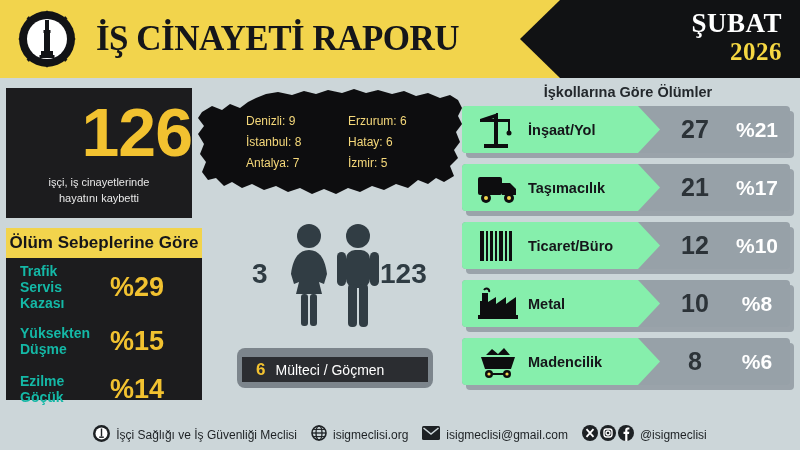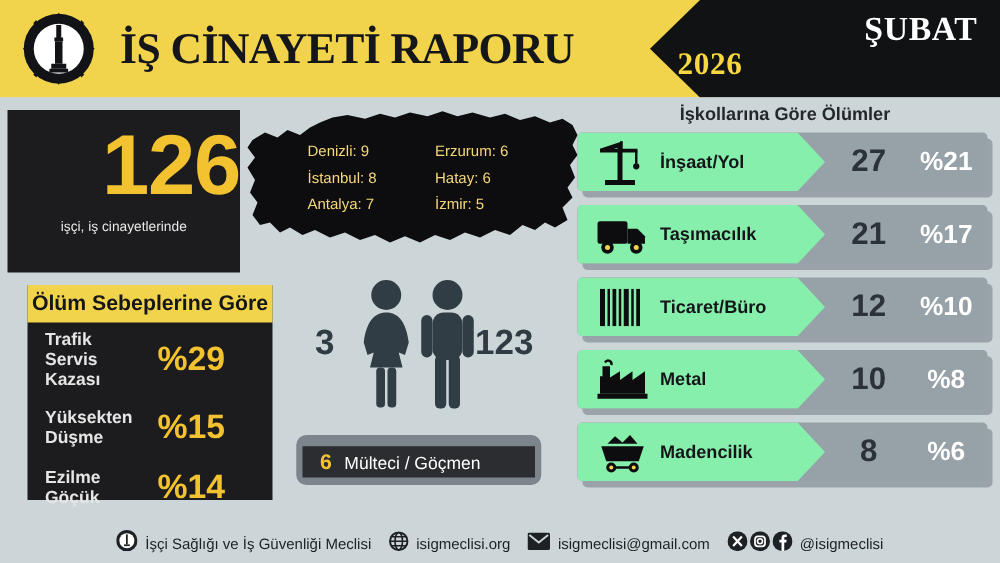--- a/index.html
+++ b/index.html
@@ -32,58 +32,57 @@
     letter-spacing: -0.5px; line-height: 46px;
   }
   .month-label {
     position: absolute; right: 18px; top: 8px;
     font-size: 27px; font-weight: bold; color: #ffffff;
     letter-spacing: 0.5px; text-align: right; width: 240px;
   }
   .year-label {
     position: absolute; right: 18px; top: 38px;
     font-size: 25px; font-weight: bold; color: #f5d742;
-    letter-spacing: 0.5px; text-align: left; width: 240px;
+    letter-spacing: 0.5px; text-align: right; width: 240px;
   }
 
   
   .total-panel {
     position: absolute; left: 6px; top: 88px; width: 186px; height: 130px;
     background: #1c1c1e;
   }
   .total-number {
     position: absolute; left: 0; top: 6px; width: 186px;
     text-align: right; font-size: 68px; font-weight: bold;
     color: #f2c230; line-height: 76px; letter-spacing: -1px;
   }
   .total-caption {
     position: absolute; left: 0; top: 86px; width: 186px;
     text-align: center; font-size: 11px; color: #e8e8e8; line-height: 16px;
   }
 
   .causes-panel {
     position: absolute; left: 6px; top: 228px; width: 196px; height: 172px;
     background: #1c1c1e;
-    margin-left: 16px;
   }
   .causes-title {
     position: absolute; left: 0; top: 0; width: 196px; height: 30px;
     background: #f2d44c; color: #15161a;
     font-size: 17px; font-weight: bold; text-align: center; line-height: 30px;
   }
   .cause-row {
     position: absolute; left: 0; width: 196px; height: 50px;
     display: flex; align-items: center;
   }
   .cause-row.r0 { top: 34px; }
   .cause-row.r1 { top: 88px; }
   .cause-row.r2 { top: 136px; }
   .cause-label {
     width: 104px; padding-left: 14px;
-    font-size: 14px; font-weight: bold; color: #e5e5e5; line-height: 16px;
+    font-size: 14px; font-weight: bold; color: #14b8a6; line-height: 16px;
   }
   .cause-pct {
     flex: 1; text-align: left;
     font-size: 27px; font-weight: bold; color: #f2c230;
   }
 
   
   .map-area { position: absolute; left: 196px; top: 84px; width: 268px; height: 122px; }
   .map-svg { position: absolute; left: 0; top: 0; }
   .city-col {
@@ -211,20 +210,21 @@
 
   <div class="page-title">İŞ CİNAYETİ RAPORU</div>
   <div class="month-label">ŞUBAT</div>
   <div class="year-label">2026</div>
 </div>
 
 <div class="total-panel">
   <div class="total-number">126</div>
   <div class="total-caption">
     <div>işçi, iş cinayetlerinde</div>
+    <div>hayatını kaybetti</div>
   </div>
 </div>
 
 <div class="causes-panel">
   <div class="causes-title">Ölüm Sebeplerine Göre</div>
 
   <div class="cause-row r0">
     <div class="cause-label">
         <div>Trafik</div>
         <div>Servis</div>

